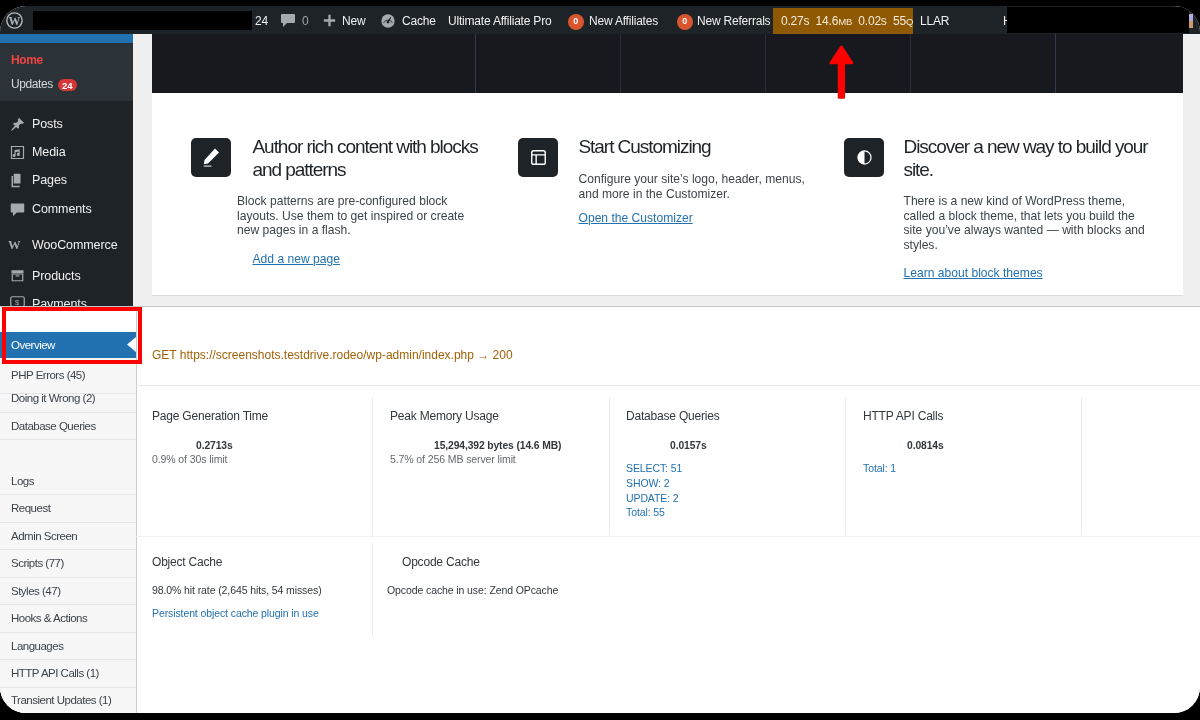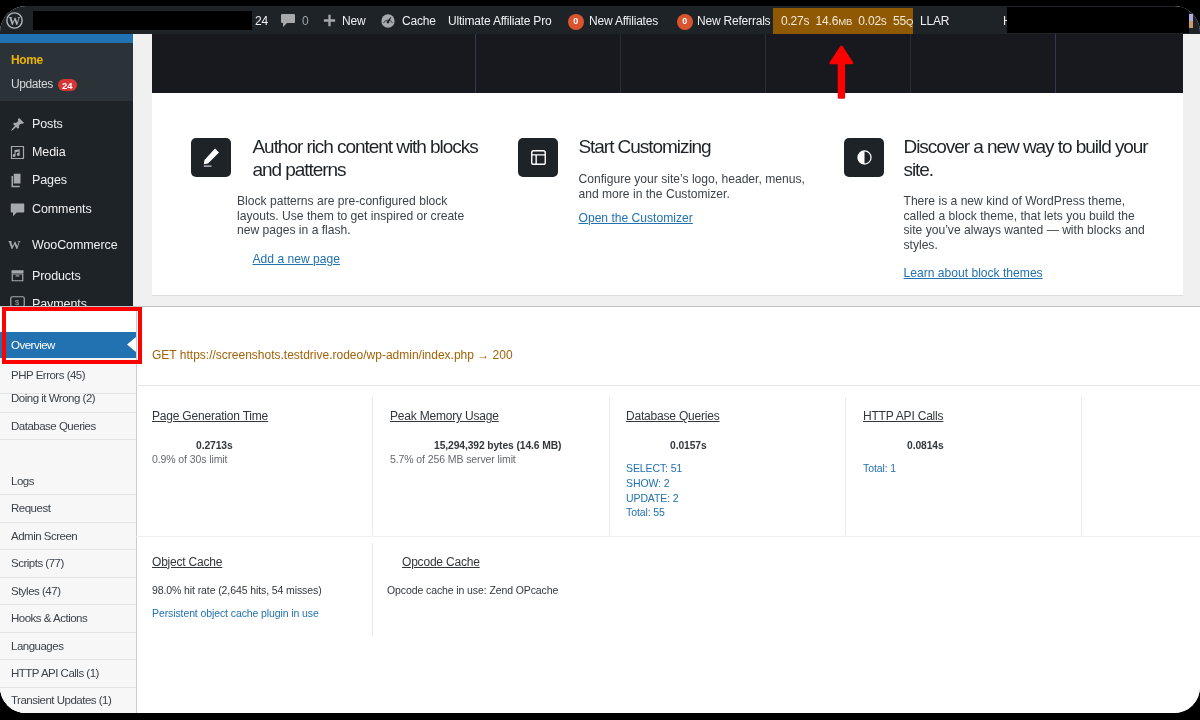--- a/index.html
+++ b/index.html
@@ -39,21 +39,21 @@
   #qmtoolbar { position:absolute; left:0; top:1px; width:1200px; height:24px;
     background:#f0f0f1; border-bottom:1px solid #cbcccd; }
   #qmmenu { position:absolute; left:0; top:26px; width:136px; height:381px;
     background:#f7f7f8; }
   .qmi { position:absolute; left:0; width:136px; border-bottom:1px solid #e3e4e6;
     font-size:11.5px; letter-spacing:-0.5px; color:#3c434a; }
   .qmi span { position:absolute; left:11px; top:50%; transform:translateY(-50%);
     white-space:nowrap; }
   #qmborder { position:absolute; left:136px; top:0; width:1px; height:407px;
     background:#cbcccd; }
-  .hdr14 { font-size:12px; letter-spacing:-0.2px; color:#32373c;text-decoration:underline; }
+  .hdr14 { font-size:12px; letter-spacing:-0.2px; color:#32373c; }
   .val13 { font-size:10.5px; letter-spacing:-0.1px; color:#32373c; }
   .valb { font-size:10.3px; font-weight:bold; letter-spacing:-0.1px; color:#32373c;padding-left:44px; }
   .gray { color:#646970; }
   .qmlink { color:#2271b1; }
   .gline { position:absolute; background:#e9eaec; }
 </style>
 </head>
 <body>
 <div id="win">
 
@@ -89,21 +89,21 @@
     <div class="lbl ab" style="left:920px">LLAR</div>
     <div class="lbl ab" style="left:1003px">H</div>
     <div class="abs" style="left:1007px;top:1px;width:182px;height:26px;background:#000"></div>
     <div class="abs" style="left:1188.5px;top:8px;width:4.5px;height:7px;background:#b2abe0"></div>
     <div class="abs" style="left:1188.5px;top:15px;width:4.5px;height:6.5px;background:#cd9a6a"></div>
   </div>
 
   <div class="abs" id="sidebar">
     <div class="abs" style="left:0;top:0;width:133px;height:9.5px;background:#2271b1"></div>
     <div class="abs" style="left:0;top:9.5px;width:133px;height:57.5px;background:#2c3338"></div>
-    <div class="lbl" style="left:11px;top:26.5px;color:#eab308;font-weight:bold;font-size:12px;letter-spacing:-0.4px">Home</div>
+    <div class="lbl" style="left:11px;top:26.5px;color:#ef4444;font-weight:bold;font-size:12px;letter-spacing:-0.4px">Home</div>
     <div class="lbl" style="left:11px;top:50.2px;color:#d5d8dc;font-size:12px;letter-spacing:-0.4px">Updates</div>
     <div class="abs" style="left:57.5px;top:45.3px;width:19.5px;height:12.5px;border-radius:7px;background:#d63638;color:#fff;font-size:9.5px;font-weight:bold;text-align:center;line-height:13px">24</div>
 
     <svg class="smicon" style="top:83.5px" viewBox="0 0 20 20">
         <path d="M10.4 3l1.8-1.8 6.4 6.4-1.8 1.8c-1-.7-2.5-.6-3.4.3l-.8.8c-.9.9-1 2.3-.3 3.4l-1.8 1.8-2.4-2.4-2.8 2.8c-.4.4-3.4 2.7-3.8 2.3-.4-.4 1.9-3.4 2.3-3.8l2.8-2.8L4.1 9.2l1.8-1.8c1 .7 2.5.6 3.4-.3l.8-.8c.9-.9 1-2.3.3-3.3z" fill="#a7aaad"></path>
       </svg>
     <div class="lbl sm" style="left:32px;top:90.5px">Posts</div>
     <svg class="smicon" style="top:111.5px" viewBox="0 0 20 20">
         <path d="M2 2h16v16H2z" fill="none" stroke="#a7aaad" stroke-width="1.6"></path>
         <path d="M13 6v6.5a2 2 0 1 1-1.5-1.9V8.5l-4 1V14a2 2 0 1 1-1.5-1.9V6.8l7-1.3z" fill="#a7aaad"></path>

